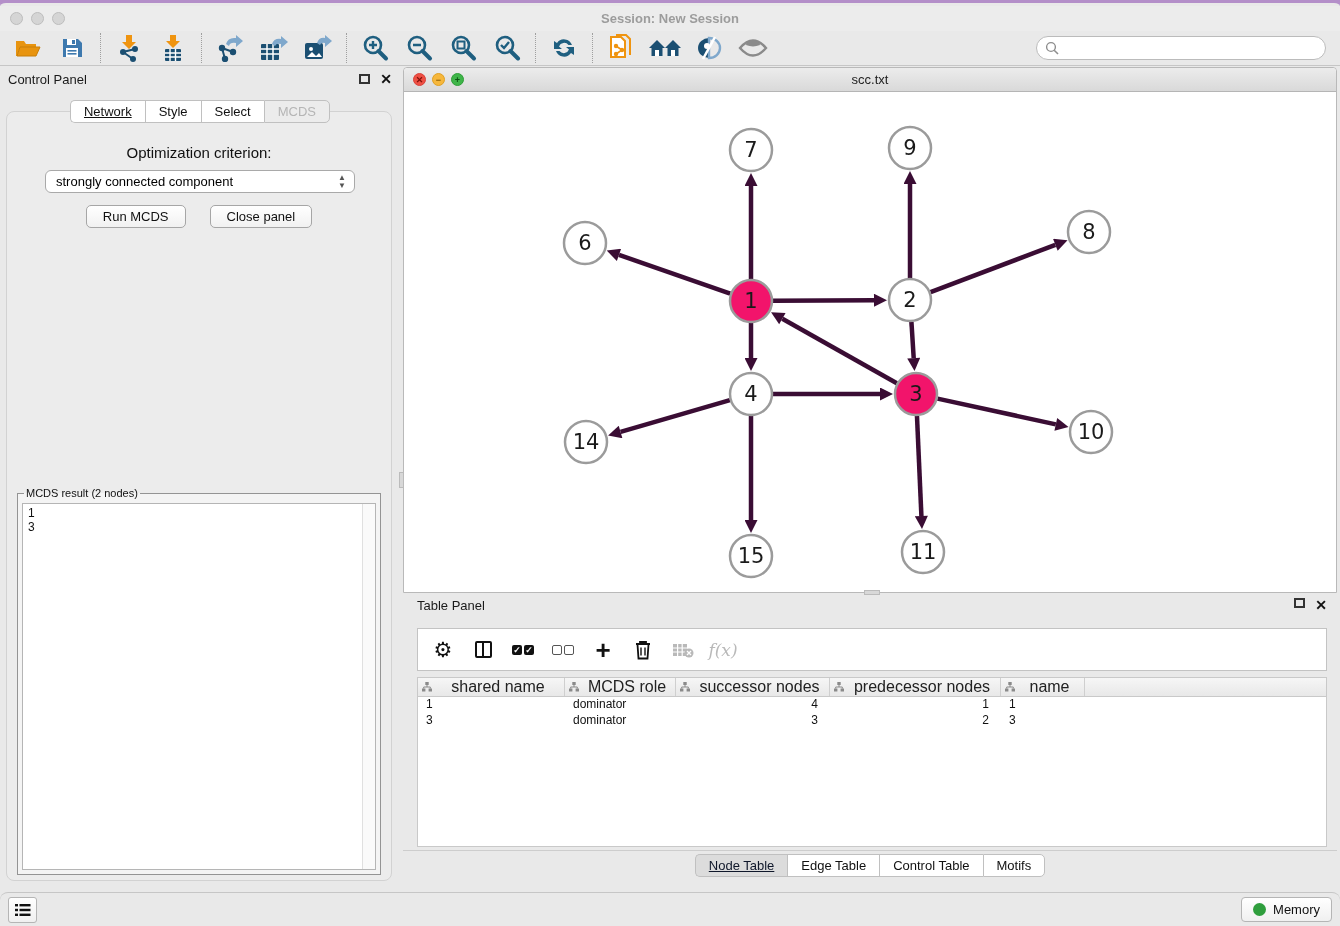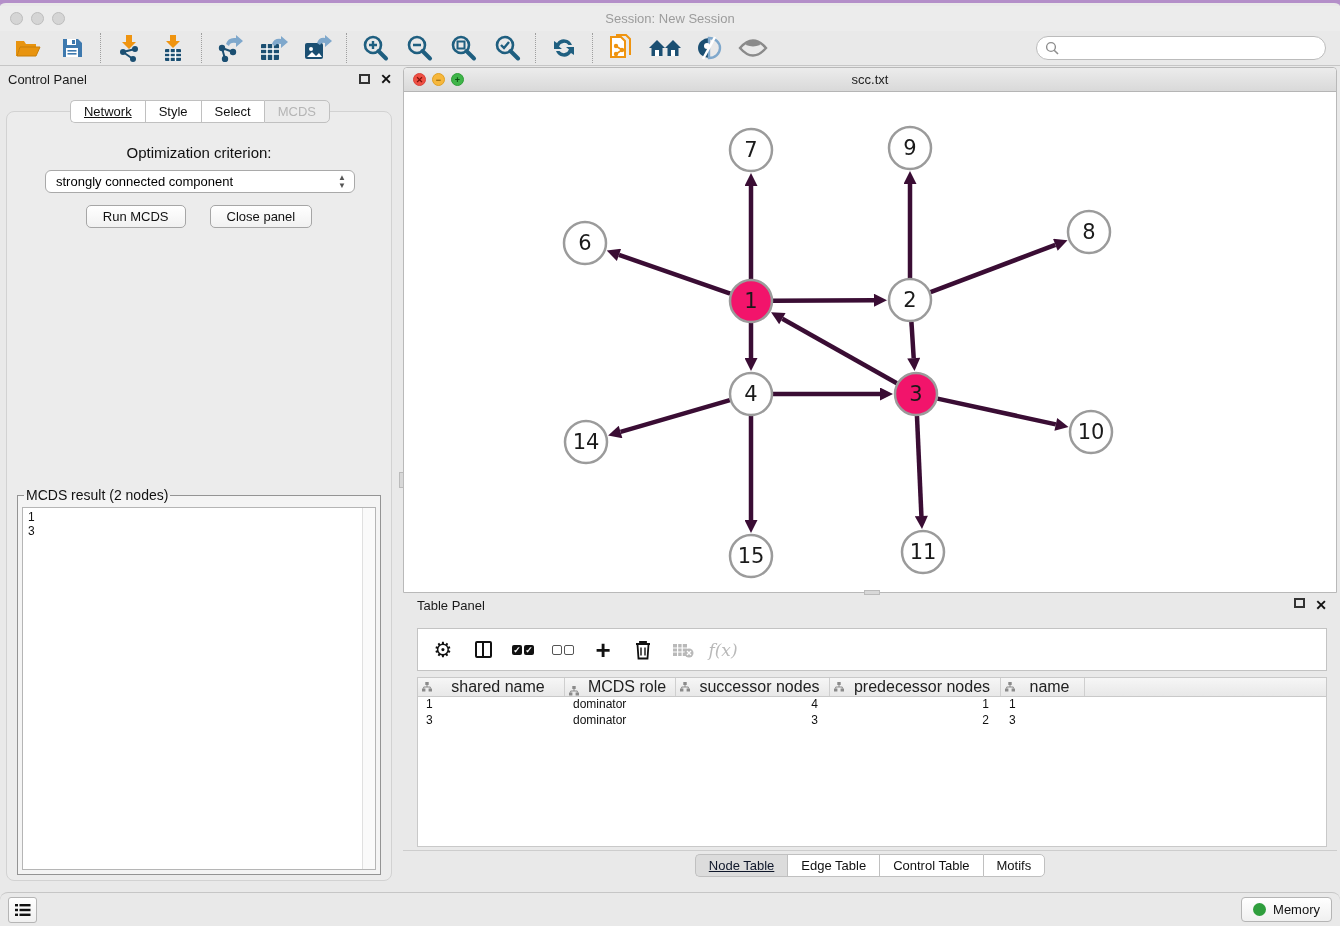--- a/index.html
+++ b/index.html
@@ -4,21 +4,21 @@
 <style>
   * { margin:0; padding:0; box-sizing:border-box; }
   html,body { width:1340px; height:926px; overflow:hidden;
     font-family:"Liberation Sans", sans-serif; background:#b48fc9; }
   .window { position:absolute; left:0; top:0; width:1340px; height:926px;
     background:#e9e9e9; border-radius:6px 6px 0 0; overflow:hidden;
     border-top:3px solid #b48fc9; }
 
   
   .titlebar { position:absolute; left:0; top:3px; width:100%; height:25px;
-    background:#ececec; display:flex; align-items:center; }
+    background:#ececec; display:flex; align-items:center;font-weight:bold; }
   .traffic { display:flex; gap:8px; margin-left:10px; }
   .tl { width:13px; height:13px; border-radius:50%; background:#d5d5d5; border:1px solid #bdbdbd; }
   .app-title { position:absolute; left:0; right:0; text-align:center;
     font-size:13px; color:#9c9c9c; pointer-events:none; }
 
   
   .toolbar { position:absolute; left:0; top:28px; width:100%; height:35px;
     background:#e9e9e9; border-bottom:1px solid #c6c6c6;
     display:flex; align-items:center; padding:0 8px; gap:4px; }
   .tbtn { width:40px; height:32px; border:none; background:transparent;
@@ -48,21 +48,21 @@
     border:1px solid #a9a9a9; border-radius:6px; display:flex; align-items:center;
     padding:0 10px; font-size:13px; cursor:pointer; }
   .dd-chevrons { position:absolute; right:8px; top:3px; font-size:8px; color:#555;
     line-height:8px; text-align:center; }
   .btn-row { display:flex; justify-content:center; gap:24px; margin-top:12px; }
   .pbtn { height:23px; padding:0 16px; font-size:13px; color:#111;
     background:linear-gradient(#ffffff,#f1f1f1); border:1px solid #a6a6a6;
     border-radius:5px; cursor:pointer; }
   .result-fieldset { position:absolute; left:4px; right:4px; top:375px; bottom:5px;
     border:1px solid #949494; margin:0 6px; padding:4px; background:#f4f4f4; }
-  .result-fieldset legend { font-size:14px; color:#111; padding:0 2px; margin-left:2px; }
+  .result-fieldset legend { font-size:11px; color:#111; padding:0 2px; margin-left:2px; }
   .result-area { position:relative; width:100%; height:100%; background:#fff;
     border:1px solid #b5b5b5; font-size:12px; color:#111; padding:2px 5px;
     white-space:pre; overflow:hidden; }
   .result-scrollbar { position:absolute; right:0; top:0; bottom:0; width:13px;
     background:#fafafa; border-left:1px solid #e0e0e0; }
 
   
   .network-window { position:absolute; left:403px; top:64px; width:934px; height:526px;
     background:#fff; border:1px solid #b9b9b9; border-radius:4px 4px 0 0; }
   .nw-titlebar { height:24px; background:linear-gradient(#ececec,#d9d9d9);
@@ -457,21 +457,21 @@
             <svg width="10" height="10" viewBox="0 0 10 10">
               <g fill="#8a8a8a">
                 <rect x="3.3" y="0" width="3.4" height="3"></rect>
                 <rect x="0" y="6.5" width="3.4" height="3"></rect>
                 <rect x="6.6" y="6.5" width="3.4" height="3"></rect>
               </g>
               <path d="M5 3 v2 M1.7 6.5 v-1.5 h6.6 v1.5" stroke="#8a8a8a" fill="none"></path>
             </svg>
             <span class="th-label">shared name</span>
           </div>
-          <div class="th" style="width: 111px; align-items: flex-end;">
+          <div class="th" style="width: 111px;">
             <svg width="10" height="10" viewBox="0 0 10 10">
               <g fill="#8a8a8a">
                 <rect x="3.3" y="0" width="3.4" height="3"></rect>
                 <rect x="0" y="6.5" width="3.4" height="3"></rect>
                 <rect x="6.6" y="6.5" width="3.4" height="3"></rect>
               </g>
               <path d="M5 3 v2 M1.7 6.5 v-1.5 h6.6 v1.5" stroke="#8a8a8a" fill="none"></path>
             </svg>
             <span class="th-label">MCDS role</span>
           </div>

